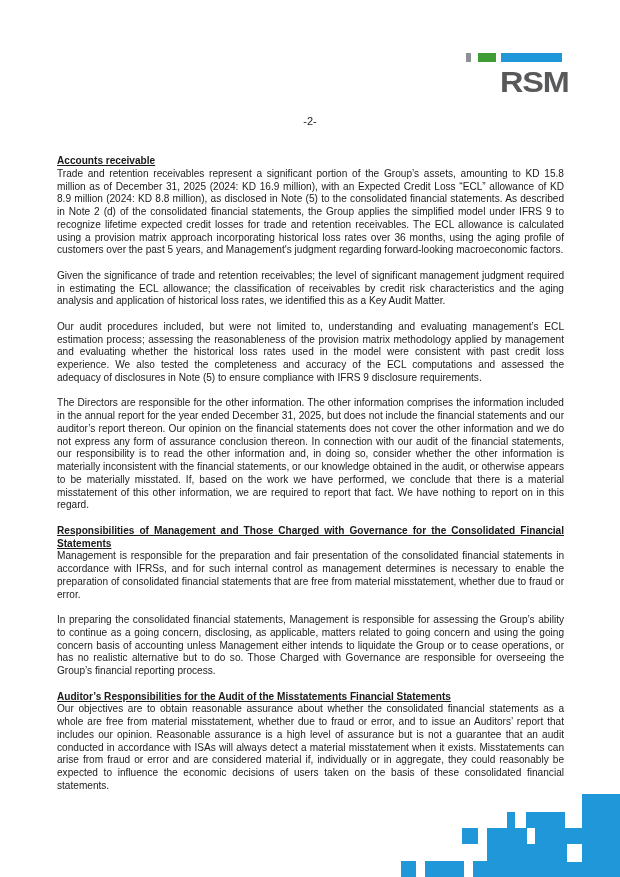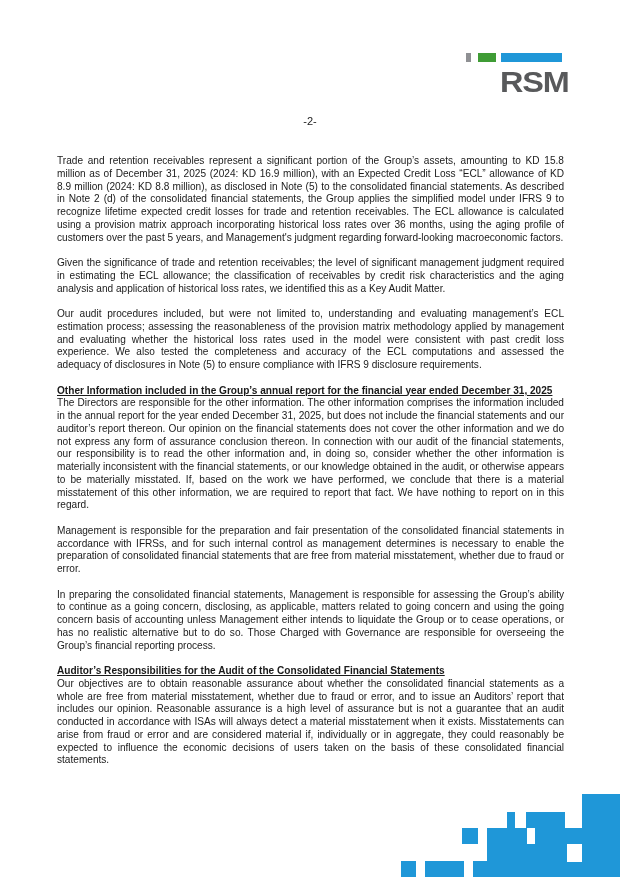--- a/index.html
+++ b/index.html
@@ -26,37 +26,38 @@
   <div class="bar green"></div>
   <div class="bar blue"></div>
   <div class="word">RSM</div>
 </div>
 
 <div class="page-num">-2-</div>
 
 <div class="content">
 
   <div>
+    <h2>Accounts receivable</h2>
     <p>Trade and retention receivables represent a significant portion of the Group’s assets, amounting to KD 15.8 million as of December 31, 2025 (2024: KD 16.9 million), with an Expected Credit Loss “ECL” allowance of KD 8.9 million (2024: KD 8.8 million), as disclosed in Note (5) to the consolidated financial statements. As described in Note 2 (d) of the consolidated financial statements, the Group applies the simplified model under IFRS 9 to recognize lifetime expected credit losses for trade and retention receivables. The ECL allowance is calculated using a provision matrix approach incorporating historical loss rates over 36 months, using the aging profile of customers over the past 5 years, and Management's judgment regarding forward-looking macroeconomic factors.</p>
     <p>Given the significance of trade and retention receivables; the level of significant management judgment required in estimating the ECL allowance; the classification of receivables by credit risk characteristics and the aging analysis and application of historical loss rates, we identified this as a Key Audit Matter.</p>
     <p>Our audit procedures included, but were not limited to, understanding and evaluating management’s ECL estimation process; assessing the reasonableness of the provision matrix methodology applied by management and evaluating whether the historical loss rates used in the model were consistent with past credit loss experience. We also tested the completeness and accuracy of the ECL computations and assessed the adequacy of disclosures in Note (5) to ensure compliance with IFRS 9 disclosure requirements.</p>
   </div>
 
   <div>
-    <h2>Other Information included in the Group’s annual report for the financial year ended December 31, 2025</h2>
     <p>The Directors are responsible for the other information. The other information comprises the information included in the annual report for the year ended December 31, 2025, but does not include the financial statements and our auditor’s report thereon. Our opinion on the financial statements does not cover the other information and we do not express any form of assurance conclusion thereon. In connection with our audit of the financial statements, our responsibility is to read the other information and, in doing so, consider whether the other information is materially inconsistent with the financial statements, or our knowledge obtained in the audit, or otherwise appears to be materially misstated. If, based on the work we have performed, we conclude that there is a material misstatement of this other information, we are required to report that fact. We have nothing to report on in this regard.</p>
   </div>
 
   <div>
+    <h2>Responsibilities of Management and Those Charged with Governance for the Consolidated Financial Statements</h2>
     <p>Management is responsible for the preparation and fair presentation of the consolidated financial statements in accordance with IFRSs, and for such internal control as management determines is necessary to enable the preparation of consolidated financial statements that are free from material misstatement, whether due to fraud or error.</p>
     <p>In preparing the consolidated financial statements, Management is responsible for assessing the Group’s ability to continue as a going concern, disclosing, as applicable, matters related to going concern and using the going concern basis of accounting unless Management either intends to liquidate the Group or to cease operations, or has no realistic alternative but to do so. Those Charged with Governance are responsible for overseeing the Group’s financial reporting process.</p>
   </div>
 
   <div>
-    <h2>Auditor’s Responsibilities for the Audit of the Consolidated Financial Statements</h2>
+    <h2>Auditor’s Responsibilities for the Audit of the Misstatements Financial Statements</h2>
     <p>Our objectives are to obtain reasonable assurance about whether the consolidated financial statements as a whole are free from material misstatement, whether due to fraud or error, and to issue an Auditors’ report that includes our opinion. Reasonable assurance is a high level of assurance but is not a guarantee that an audit conducted in accordance with ISAs will always detect a material misstatement when it exists. Misstatements can arise from fraud or error and are considered material if, individually or in aggregate, they could reasonably be expected to influence the economic decisions of users taken on the basis of these consolidated financial statements.</p>
   </div>
 </div>
 
 <div class="deco">
 
   <div style="left:401px; top:861px; width:15px; height:16px;"></div>
   <div style="left:425px; top:861px; width:39px; height:16px;"></div>
   <div style="left:473px; top:861px; width:30px; height:16px;"></div>
 

